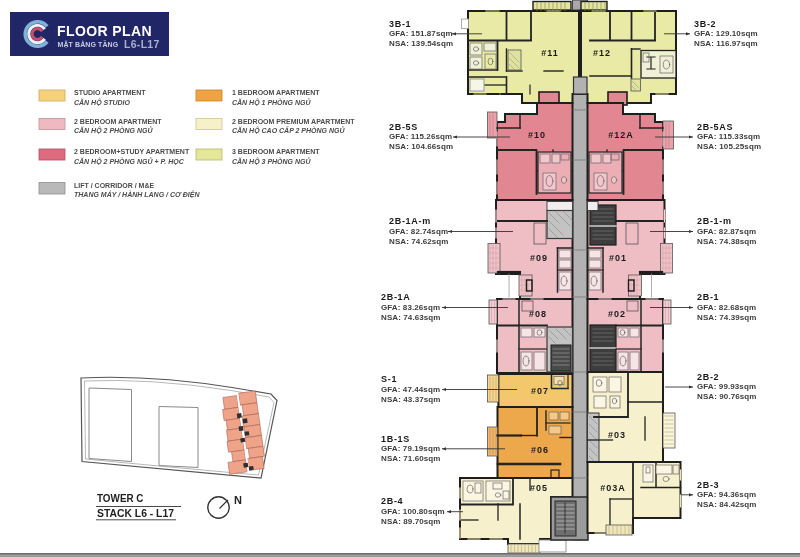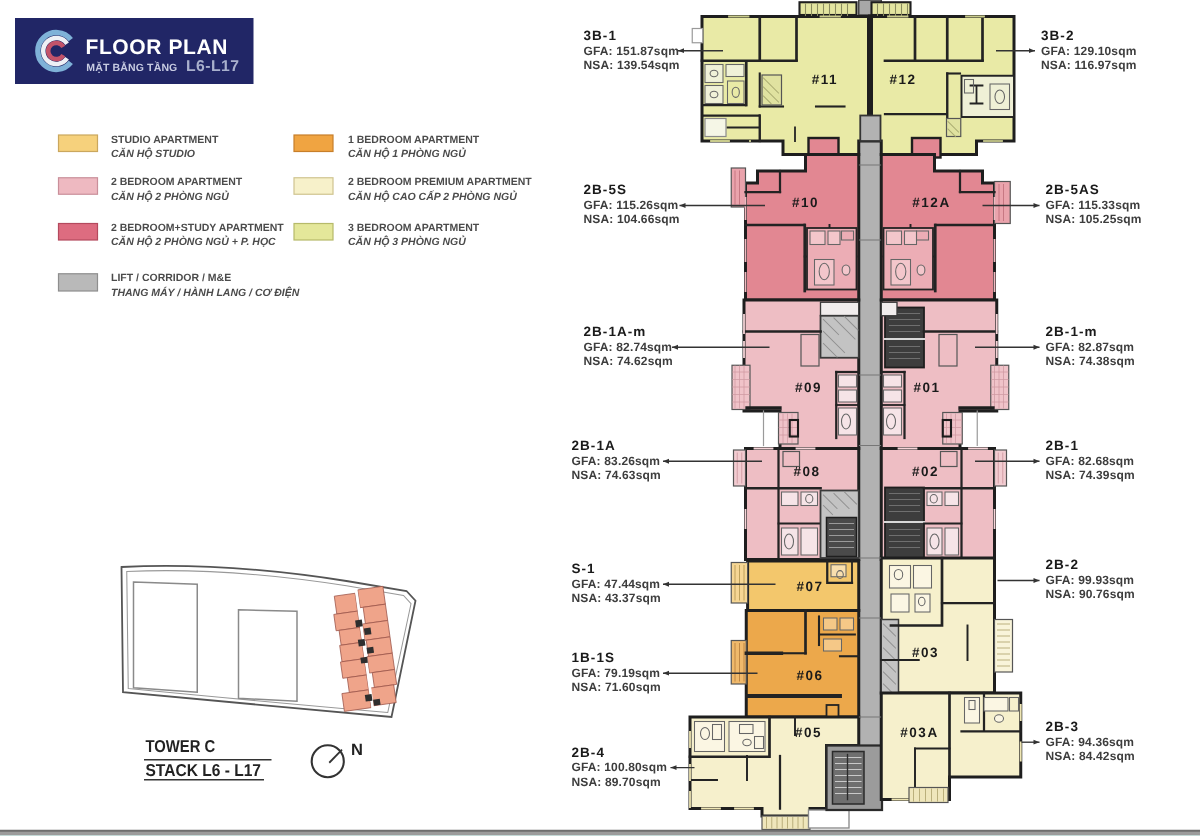--- a/index.html
+++ b/index.html
@@ -1,16 +1,16 @@
 <!DOCTYPE html>
 <html><head>
 <meta charset="utf-8">
 <style>
   html,body{margin:0;padding:0;background:#ffffff;}
-  #page{position:relative;width:800px;height:557px;background:#0f766e;overflow:hidden;
+  #page{position:relative;width:800px;height:557px;background:#4d7c0f;overflow:hidden;
         font-family:"Liberation Sans",sans-serif;}
   svg{position:absolute;left:0;top:0;}
   text{font-family:"Liberation Sans",sans-serif;}
 </style>
 </head>
 <body>
 <div id="page">
 <svg width="800" height="557" viewBox="0 0 800 557">
 
   <rect x="0" y="0" width="800" height="557" fill="#ffffff"></rect>

